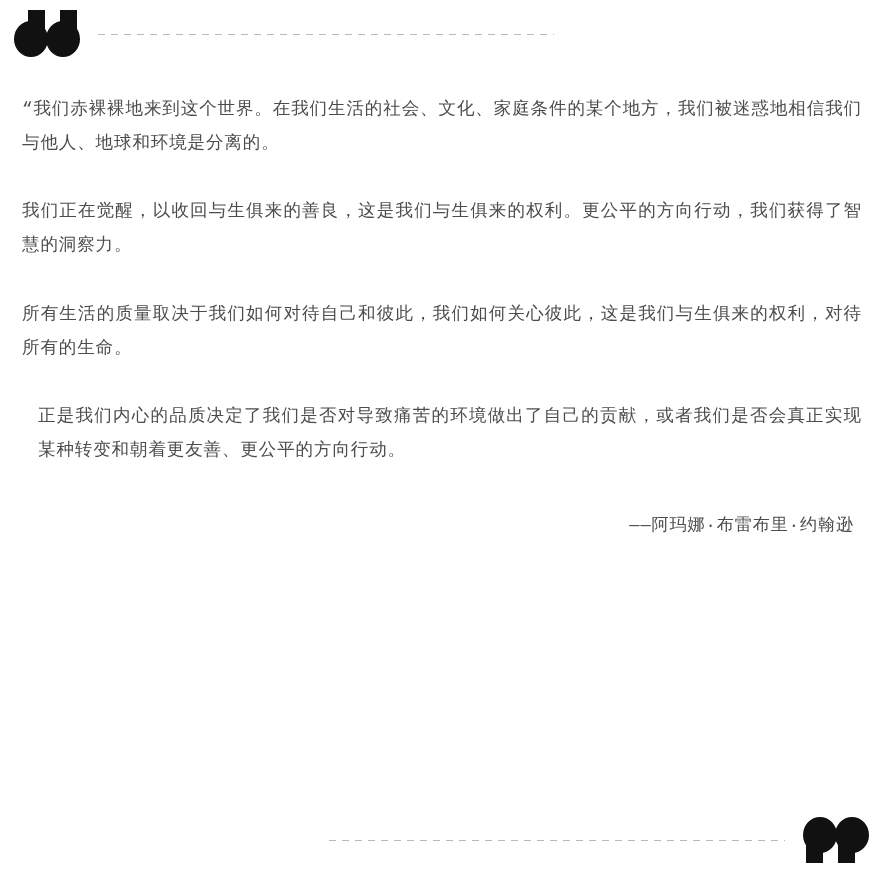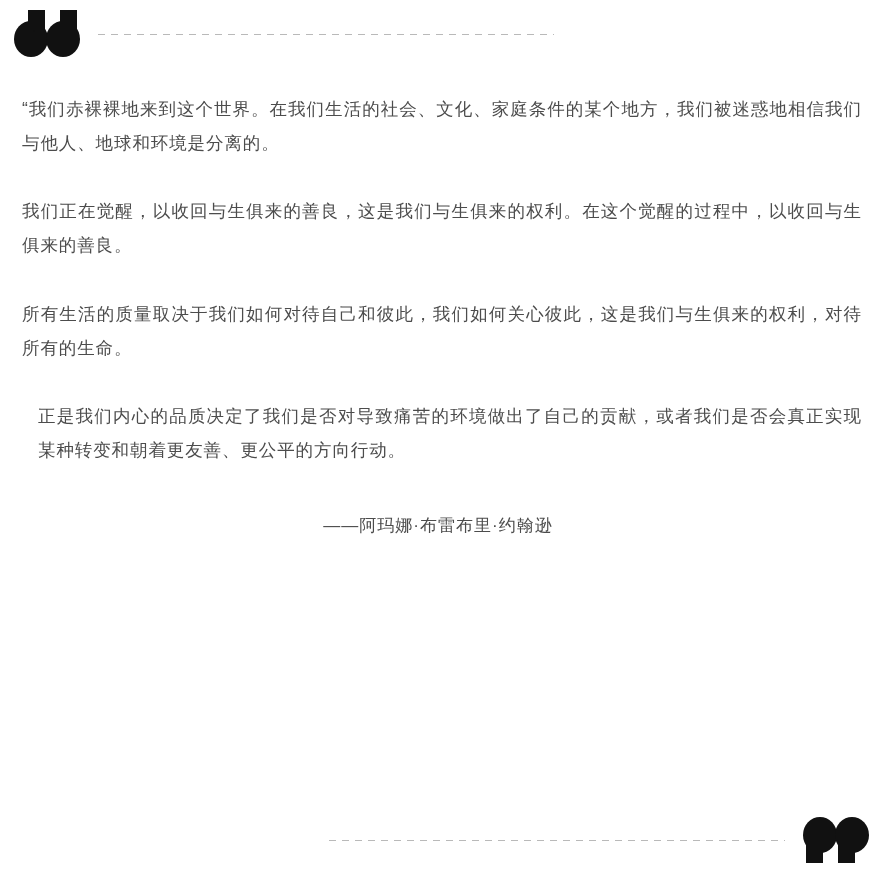--- a/index.html
+++ b/index.html
@@ -61,41 +61,42 @@
     margin-left: 0;
     margin-right: 18px;
   }
 
   
   .content {
     position: absolute;
     top: 92px;
     left: 22px;
     width: 840px;
+    font-family: Liberation Mono, monospace;
   }
   .para {
     margin: 0 0 34px 0;
     font-size: 17.5px;
     line-height: 1.95;
     letter-spacing: 0.9px;
     color: #4c4c4c;
     text-align: justify;
     text-justify: inter-ideograph;
   }
   .para:last-of-type {
     margin-bottom: 0;
     margin-left: 16px;
   }
   .attribution {
     margin-top: 44px;
     font-size: 17px;
     line-height: 1.8;
     letter-spacing: 1px;
     color: #4c4c4c;
-    text-align: center;
+    text-align: right;
     padding-right: 8px;
   }
 </style>
 </head>
 <body>
 
 <div class="page">
 
   <div class="quote-top">
     <span class="quote-mark">
@@ -107,21 +108,21 @@
           <ellipse cx="49" cy="29" rx="17" ry="18"></ellipse>
           <rect x="46" y="0" width="17" height="20"></rect>
         </g>
       </svg>
     </span>
     <span class="dash-line"></span>
   </div>
 
   <div class="content">
     <p class="para">“我们赤裸裸地来到这个世界。在我们生活的社会、文化、家庭条件的某个地方，我们被迷惑地相信我们与他人、地球和环境是分离的。</p>
-    <p class="para">我们正在觉醒，以收回与生俱来的善良，这是我们与生俱来的权利。在这个觉醒的过程中，以收回与生俱来的善良。</p>
+    <p class="para">我们正在觉醒，以收回与生俱来的善良，这是我们与生俱来的权利。更公平的方向行动，我们获得了智慧的洞察力。</p>
     <p class="para">所有生活的质量取决于我们如何对待自己和彼此，我们如何关心彼此，这是我们与生俱来的权利，对待所有的生命。</p>
     <p class="para">正是我们内心的品质决定了我们是否对导致痛苦的环境做出了自己的贡献，或者我们是否会真正实现某种转变和朝着更友善、更公平的方向行动。</p>
     <div class="attribution">——阿玛娜·布雷布里·约翰逊</div>
   </div>
 
   <div class="quote-bottom">
     <span class="dash-line"></span>
     <span class="quote-mark">
       <svg width="66" height="48" viewBox="0 0 66 48" xmlns="http://www.w3.org/2000/svg">
         <g fill="#111111">

